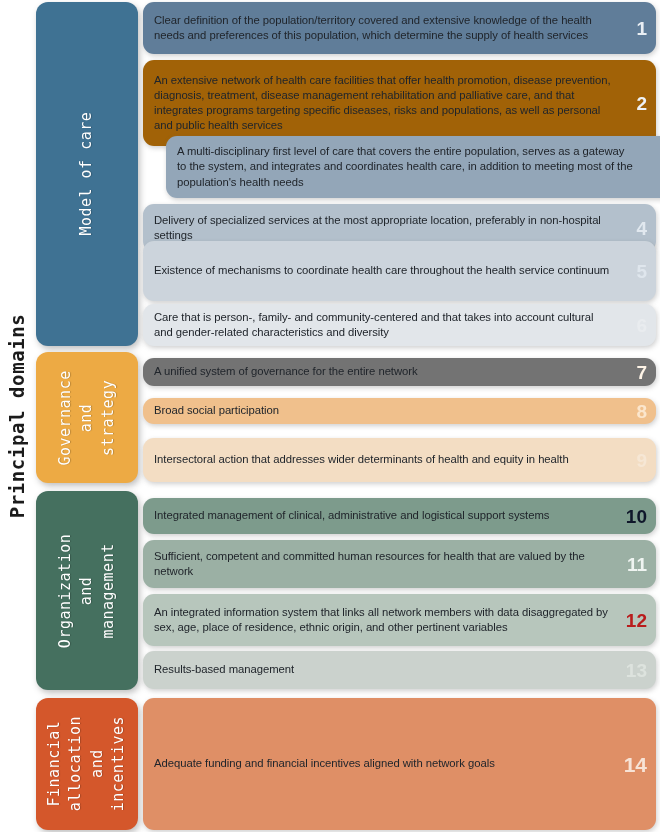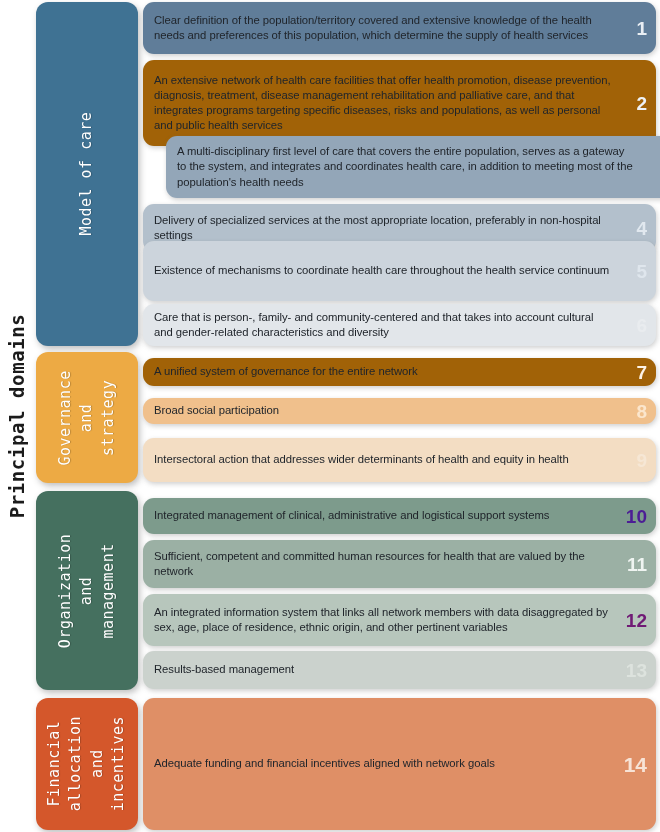--- a/index.html
+++ b/index.html
@@ -156,43 +156,43 @@
         <div class="rnum" style="color: rgb(225, 232, 239);">4</div>
       </div>
       <div class="attr-row" style="top: 241px; height: 60px; background: rgb(204, 212, 220);">
         <div class="rtext">Existence of mechanisms to coordinate health care throughout the health service continuum</div>
         <div class="rnum" style="color: rgb(223, 230, 237);">5</div>
       </div>
       <div class="attr-row" style="top: 304px; height: 42px; background: rgb(226, 230, 234);">
         <div class="rtext">Care that is person-, family- and community-centered and that takes into account cultural and gender-related characteristics and diversity</div>
         <div class="rnum" style="color: rgb(233, 236, 239);">6</div>
       </div>
-      <div class="attr-row" style="top: 358px; height: 28px; background: #a16207;">
+      <div class="attr-row" style="top: 358px; height: 28px; background: #737373;">
         <div class="rtext">A unified system of governance for the entire network</div>
         <div class="rnum" style="color: rgb(253, 243, 230);">7</div>
       </div>
       <div class="attr-row" style="top: 398px; height: 26px; background: rgb(240, 192, 140);">
         <div class="rtext">Broad social participation</div>
         <div class="rnum" style="color: rgb(251, 230, 205);">8</div>
       </div>
       <div class="attr-row" style="top: 438px; height: 44px; background: rgb(243, 221, 195);">
         <div class="rtext">Intersectoral action that addresses wider determinants of health and equity in health</div>
         <div class="rnum" style="color: rgb(246, 231, 213);">9</div>
       </div>
       <div class="attr-row" style="top: 498px; height: 36px; background: rgb(125, 155, 140);">
         <div class="rtext">Integrated management of clinical, administrative and logistical support systems</div>
-        <div class="rnum" style="color: #4c1d95;">10</div>
+        <div class="rnum" style="color: #0f172a;">10</div>
       </div>
       <div class="attr-row" style="top: 540px; height: 48px; background: rgb(155, 176, 164);">
         <div class="rtext">Sufficient, competent and committed human resources for health that are valued by the network</div>
         <div class="rnum" style="color: rgb(239, 244, 241);">11</div>
       </div>
       <div class="attr-row" style="top: 594px; height: 52px; background: rgb(183, 198, 188);">
         <div class="rtext">An integrated information system that links all network members with data disaggregated by sex, age, place of residence, ethnic origin, and other pertinent variables</div>
-        <div class="rnum" style="color: #701a75;">12</div>
+        <div class="rnum" style="color: #b91c1c;">12</div>
       </div>
       <div class="attr-row" style="top: 651px; height: 38px; background: rgb(203, 210, 205);">
         <div class="rtext">Results-based management</div>
         <div class="rnum" style="color: rgb(221, 227, 222);">13</div>
       </div>
       <div class="attr-row big" style="top: 698px; height: 132px; background: rgb(223, 143, 102);">
         <div class="rtext">Adequate funding and financial incentives aligned with network goals</div>
         <div class="rnum" style="color: rgb(247, 227, 214);">14</div>
       </div>
     </div>

